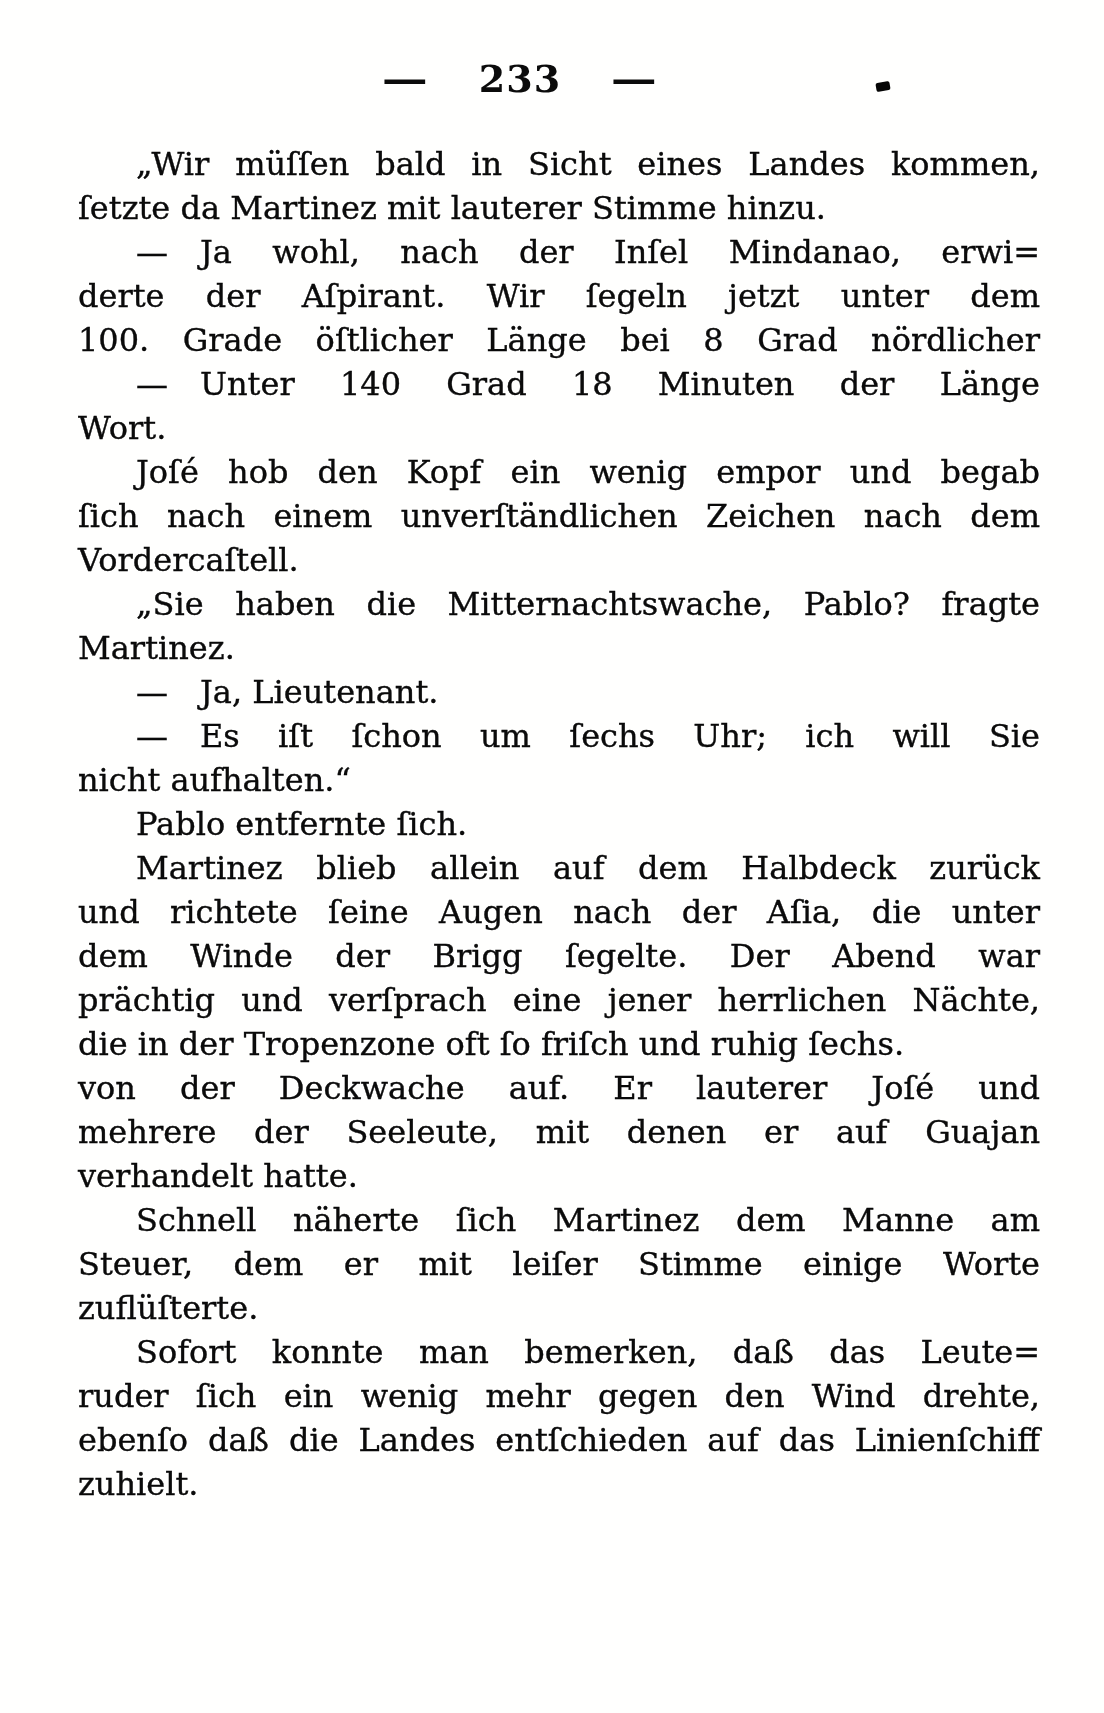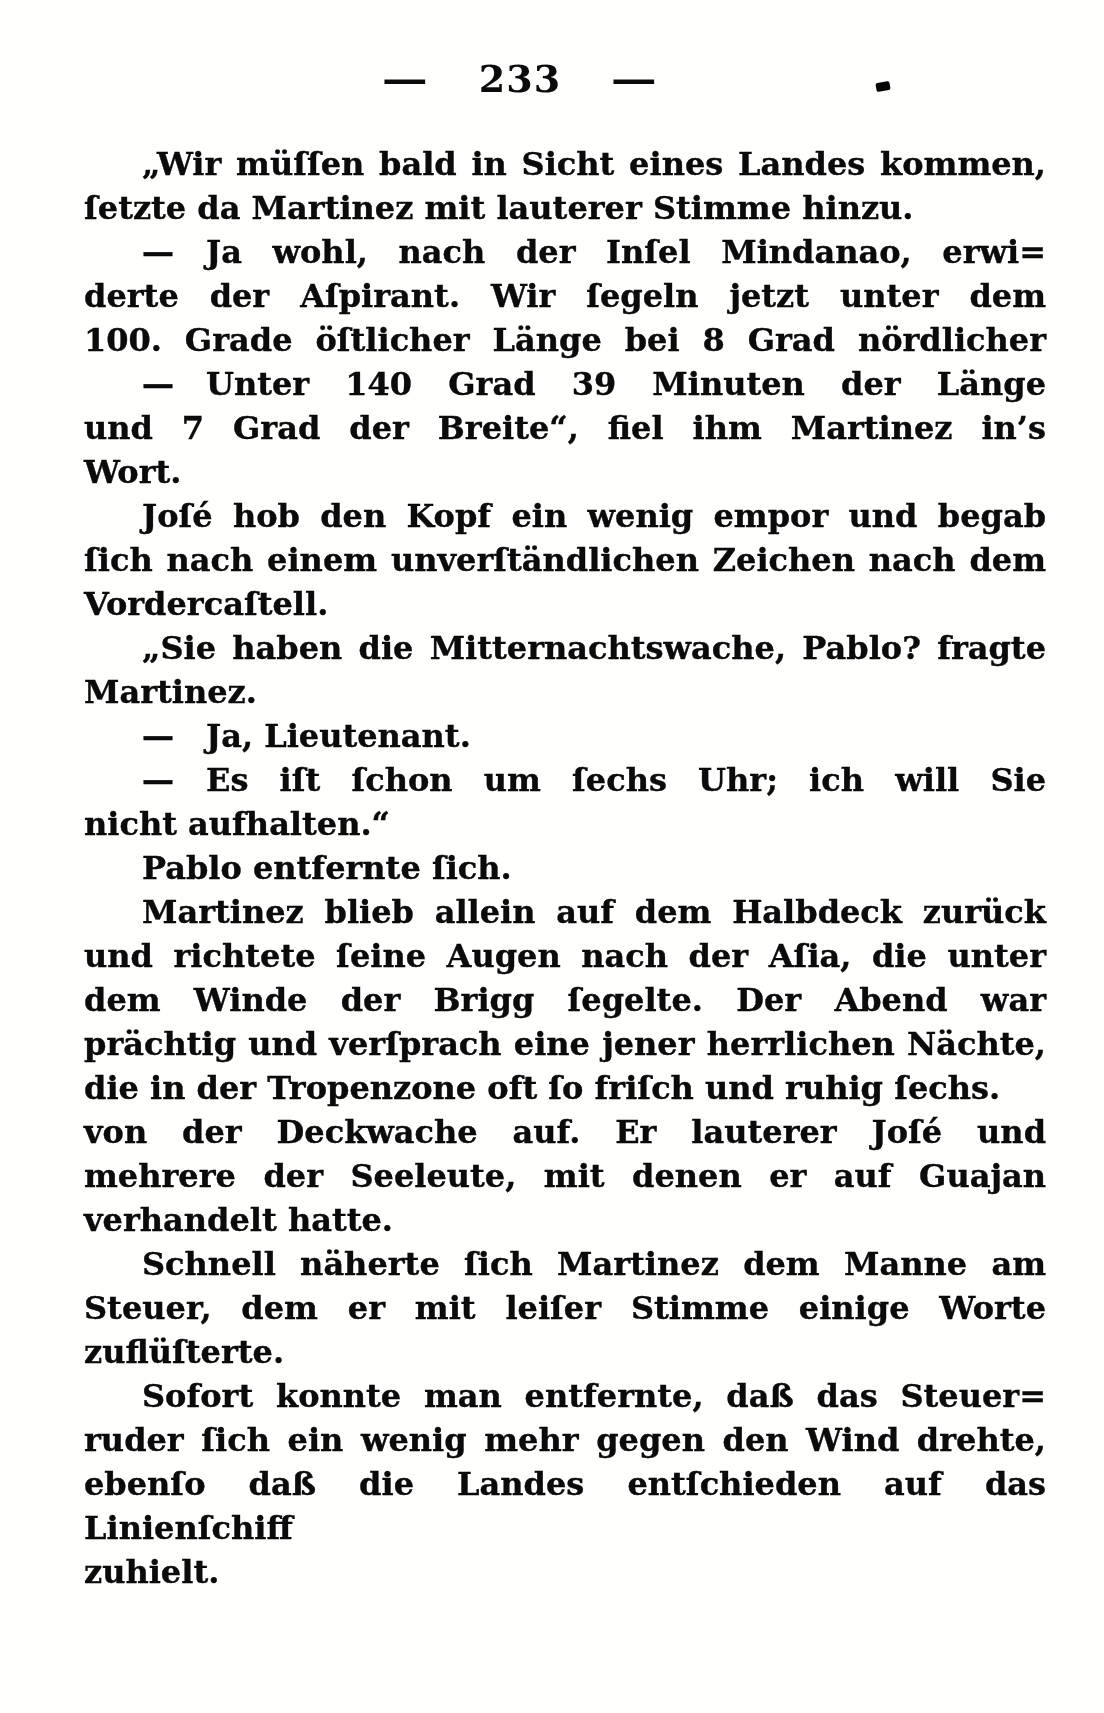--- a/index.html
+++ b/index.html
@@ -27,23 +27,23 @@
   .ink-speck {
     position: absolute;
     left: 876px; top: 82px;
     width: 14px; height: 9px;
     background: #050505;
     border-radius: 2px;
     transform: rotate(-10deg);
   }
   .body-text {
     position: absolute;
-    left: 84px; top: 142px; width: 962px;
+    left: 78px; top: 142px; width: 962px;
     font-size: 32px; line-height: 44px;
-    font-weight: 700;
+    font-weight: 400;
     -webkit-text-stroke: 0.35px #000;
   }
   .line {
     text-align: justify;
     text-align-last: justify;
     white-space: normal;
   }
   .line.last { text-align-last: left; }
   .line.indent { text-indent: 58px; }
 </style>
@@ -59,22 +59,21 @@
   </div>
 
   <div class="ink-speck"></div>
 
   <div class="body-text" id="text-body" lang="de">
       <div class="line indent">„Wir müſſen bald in Sicht eines Landes kommen,</div>
       <div class="line last">ſetzte da Martinez mit lauterer Stimme hinzu.</div>
       <div class="line indent">— Ja wohl, nach der Inſel Mindanao, erwi=</div>
       <div class="line">derte der Aſpirant.  Wir ſegeln jetzt unter dem</div>
       <div class="line">100. Grade öſtlicher Länge bei 8 Grad nördlicher</div>
-      <div class="line indent">— Unter 140 Grad 39 Minuten der Länge</div>
-      <div class="line">und 7 Grad der Breite“, fiel ihm Martinez in’s</div>
+      <div class="line indent">— Unter 140 Grad 18 Minuten der Länge</div>
       <div class="line last">Wort.</div>
       <div class="line indent">Joſé hob den Kopf ein wenig empor und begab</div>
       <div class="line">ſich nach einem unverſtändlichen Zeichen nach dem</div>
       <div class="line last">Vordercaſtell.</div>
       <div class="line indent">„Sie haben die Mitternachtswache, Pablo? fragte</div>
       <div class="line last">Martinez.</div>
       <div class="line indent last">— Ja, Lieutenant.</div>
       <div class="line indent">— Es iſt ſchon  um  ſechs Uhr;  ich  will Sie</div>
       <div class="line last">nicht aufhalten.“</div>
       <div class="line indent last">Pablo entfernte ſich.</div>
@@ -82,19 +81,19 @@
       <div class="line">und richtete ſeine Augen nach der Aſia, die unter</div>
       <div class="line">dem Winde der Brigg ſegelte.  Der Abend war</div>
       <div class="line">prächtig und verſprach eine jener herrlichen Nächte,</div>
       <div class="line last">die in der Tropenzone oft ſo friſch und ruhig ſechs.</div>
       <div class="line">von der Deckwache auf.  Er lauterer Joſé und</div>
       <div class="line">mehrere der Seeleute, mit denen er auf Guajan</div>
       <div class="line last">verhandelt hatte.</div>
       <div class="line indent">Schnell näherte ſich Martinez dem Manne am</div>
       <div class="line">Steuer, dem er mit leiſer Stimme einige Worte</div>
       <div class="line last">zuflüſterte.</div>
-      <div class="line indent">Sofort konnte man entfernte, daß das Steuer=</div>
+      <div class="line indent">Sofort konnte man bemerken, daß das Leute=</div>
       <div class="line">ruder ſich ein wenig mehr gegen den Wind drehte,</div>
       <div class="line">ebenſo daß die Landes entſchieden auf das Linienſchiff</div>
       <div class="line last">zuhielt.</div>
     </div>
 
 </div>
 
 </body></html>

